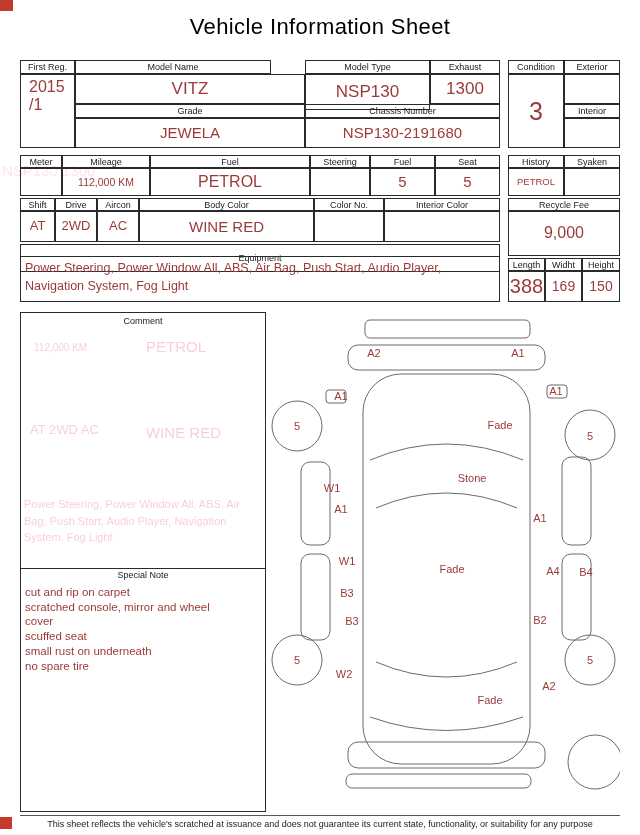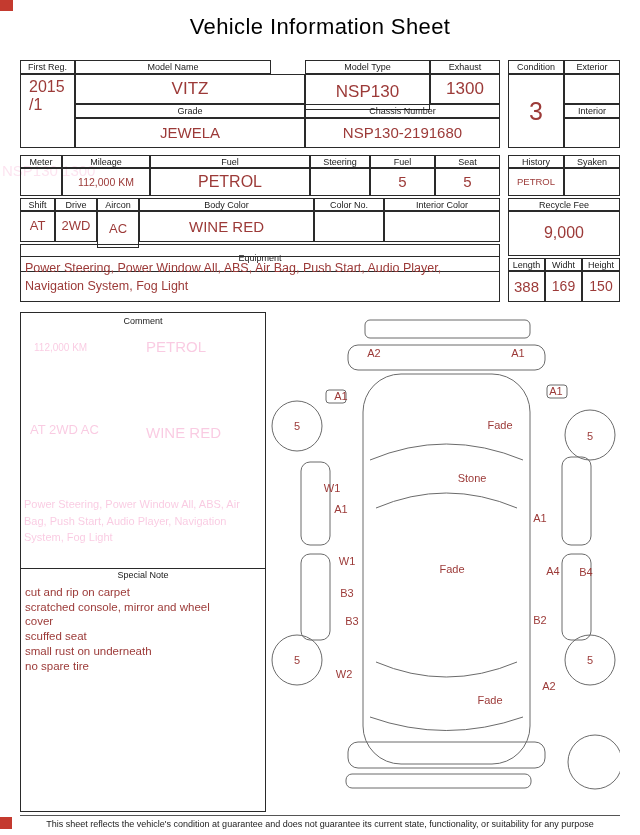--- a/index.html
+++ b/index.html
@@ -81,35 +81,35 @@
 
   <div class="cell hdr" style="left:20px;top:198px;width:35px;height:13px">Shift</div>
   <div class="cell hdr" style="left:55px;top:198px;width:42px;height:13px">Drive</div>
   <div class="cell hdr" style="left:97px;top:198px;width:42px;height:13px">Aircon</div>
   <div class="cell hdr" style="left:139px;top:198px;width:175px;height:13px">Body Color</div>
   <div class="cell hdr" style="left:314px;top:198px;width:70px;height:13px">Color No.</div>
   <div class="cell hdr" style="left:384px;top:198px;width:116px;height:13px">Interior Color</div>
 
   <div class="cell val" style="left:20px;top:211px;width:35px;height:31px;font-size:13px">AT</div>
   <div class="cell val" style="left:55px;top:211px;width:42px;height:31px;font-size:13px">2WD</div>
-  <div class="cell val" style="left:97px;top:211px;width:42px;height:37px;font-size:13px">AC</div>
+  <div class="cell val" style="left:97px;top:211px;width:42px;height:31px;font-size:13px">AC</div>
   <div class="cell val" style="left:139px;top:211px;width:175px;height:31px;font-size:15px">WINE RED</div>
   <div class="cell val" style="left:314px;top:211px;width:70px;height:31px;font-size:12px"></div>
   <div class="cell val" style="left:384px;top:211px;width:116px;height:31px;font-size:12px"></div>
 
   <div class="cell hdr" style="left:508px;top:198px;width:112px;height:13px">Recycle Fee</div>
   <div class="cell val" style="left:508px;top:211px;width:112px;height:45px;font-size:16px">9,000</div>
 
   <div class="cell hdr" style="left:20px;top:244px;width:480px;height:28px">Equipment</div>
   <div class="cell val left" style="left:20px;top:256px;width:480px;height:46px;font-size:12.5px;padding:2px 4px;line-height:1.45">Power Steering, Power Window  All, ABS, Air Bag, Push Start, Audio Player, Navigation System, Fog Light</div>
 
   <div class="cell hdr" style="left:508px;top:258px;width:37px;height:13px">Length</div>
   <div class="cell hdr" style="left:545px;top:258px;width:37px;height:13px">Widht</div>
   <div class="cell hdr" style="left:582px;top:258px;width:38px;height:13px">Height</div>
-  <div class="cell val" style="left:508px;top:271px;width:37px;height:31px;font-size:15px">388</div>
+  <div class="cell val" style="left:508px;top:271px;width:37px;height:31px;font-size:20px">388</div>
   <div class="cell val" style="left:545px;top:271px;width:37px;height:31px;font-size:14px">169</div>
   <div class="cell val" style="left:582px;top:271px;width:38px;height:31px;font-size:14px">150</div>
 
   <div class="cell" style="left:20px;top:312px;width:246px;height:500px;align-items:flex-start">
     <div class="hdr" style="margin-top:3px">Comment</div>
   </div>
   <div class="rule" style="left:20px;top:568px;width:246px"></div>
   <div class="hdr" style="position:absolute;left:20px;top:570px;width:246px;text-align:center">Special Note</div>
   <div class="notes" style="left:25px;top:585px;width:214px">cut and rip on carpet
 scratched console, mirror and wheel cover
@@ -160,15 +160,15 @@
     <div class="dlabel" style="left:272px;top:308px">B2</div>
     <div class="dlabel" style="left:29px;top:348px">5</div>
     <div class="dlabel" style="left:322px;top:348px">5</div>
     <div class="dlabel" style="left:76px;top:362px">W2</div>
     <div class="dlabel" style="left:281px;top:374px">A2</div>
     <div class="dlabel" style="left:222px;top:388px">Fade</div>
   </div>
 
   <div class="rule" style="left:20px;top:815px;width:600px;border-color:#555"></div>
   <div class="redbox" style="left:0;top:817px;width:12px;height:12px"></div>
-  <div class="footer-text" style="left:16px;top:819px;width:608px">This sheet reflects the vehicle's condition at guarantee and does not guarantee its current state, functionality, or suitability for any purpose</div>
+  <div class="footer-text" style="left:16px;top:819px;width:608px">This sheet reflects the vehicle's scratched at issuance and does not guarantee its current state, functionality, or suitability for any purpose</div>
 
 </div>
 
 </body></html>

